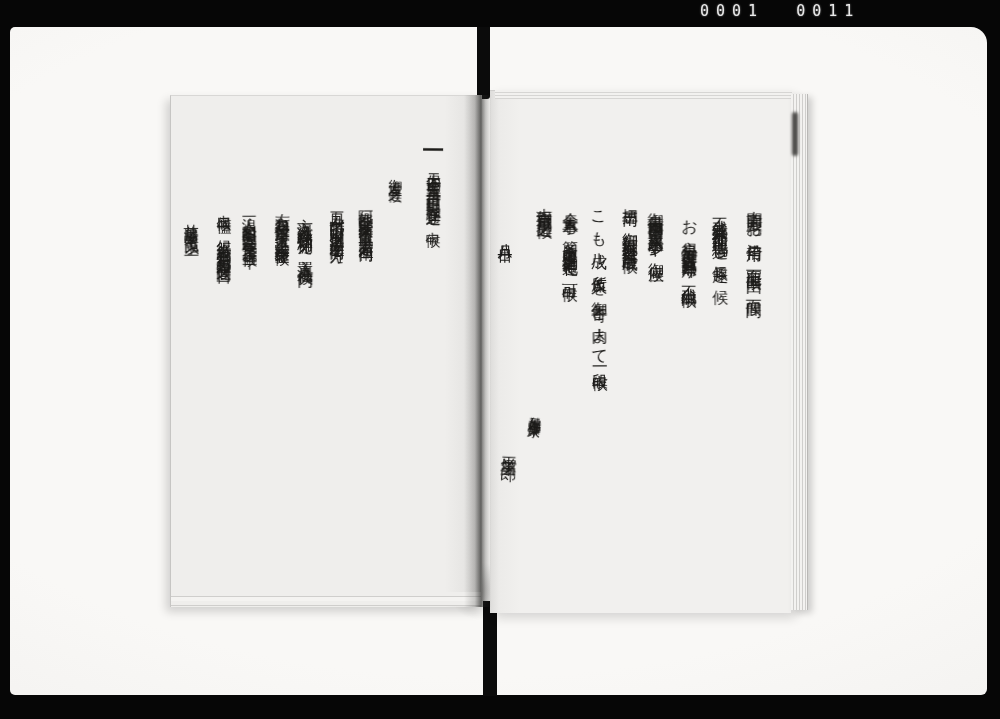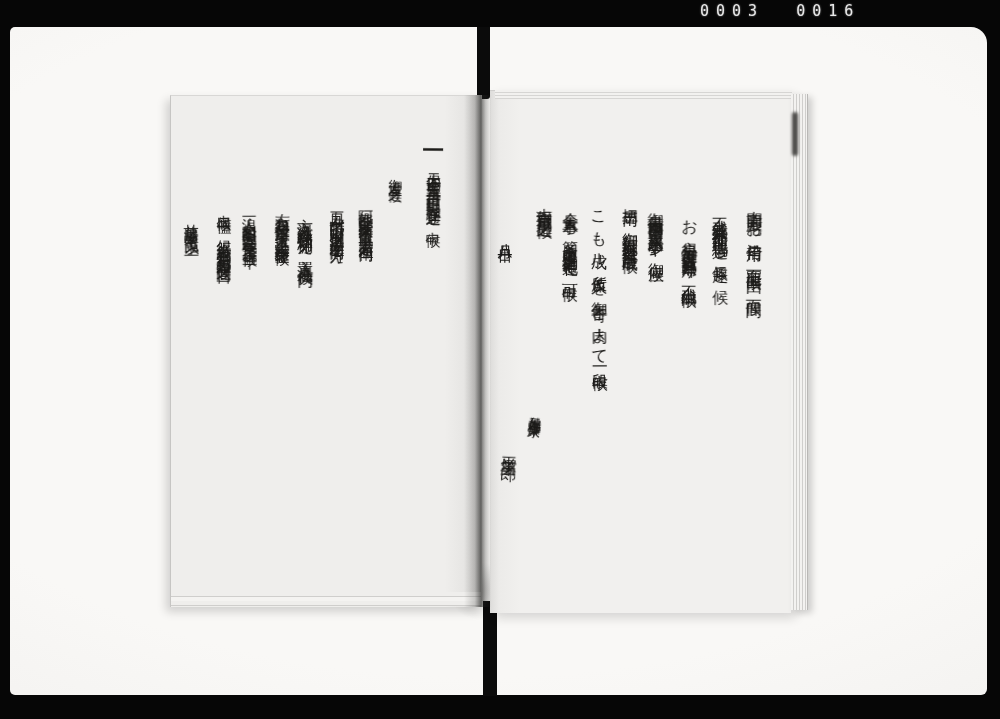--- a/index.html
+++ b/index.html
@@ -61,21 +61,21 @@
        color:#1b1a18;font-size:16px;letter-spacing:2px;line-height:1;
        filter:blur(.45px);white-space:nowrap;overflow:hidden;}
   .col.small{font-size:13px;letter-spacing:1px;}
   .col.big-first::first-letter{font-size:22px;font-weight:bold;}
 </style>
 </head>
 <body>
 
 <div class="film-frame"></div>
 
-<div class="counter">0003 0016</div>
+<div class="counter">0001 0011</div>
 
 <div class="backdrop"></div>
 
 <div class="spine-top"></div>
 <div class="gutter-blob"></div>
 <div class="spine-bottom"></div>
 
 <div class="page page-left"></div>
 <div class="bottom-edge-left"></div>
 

